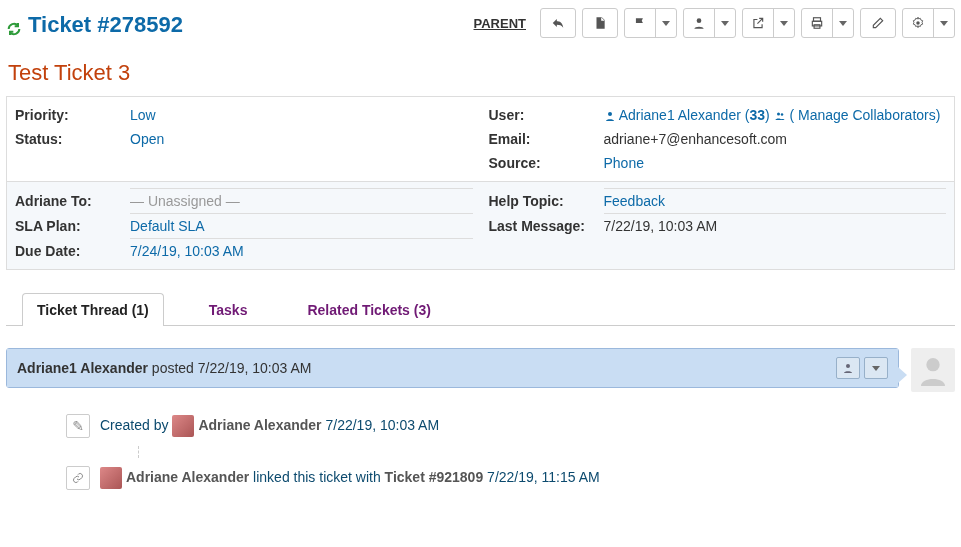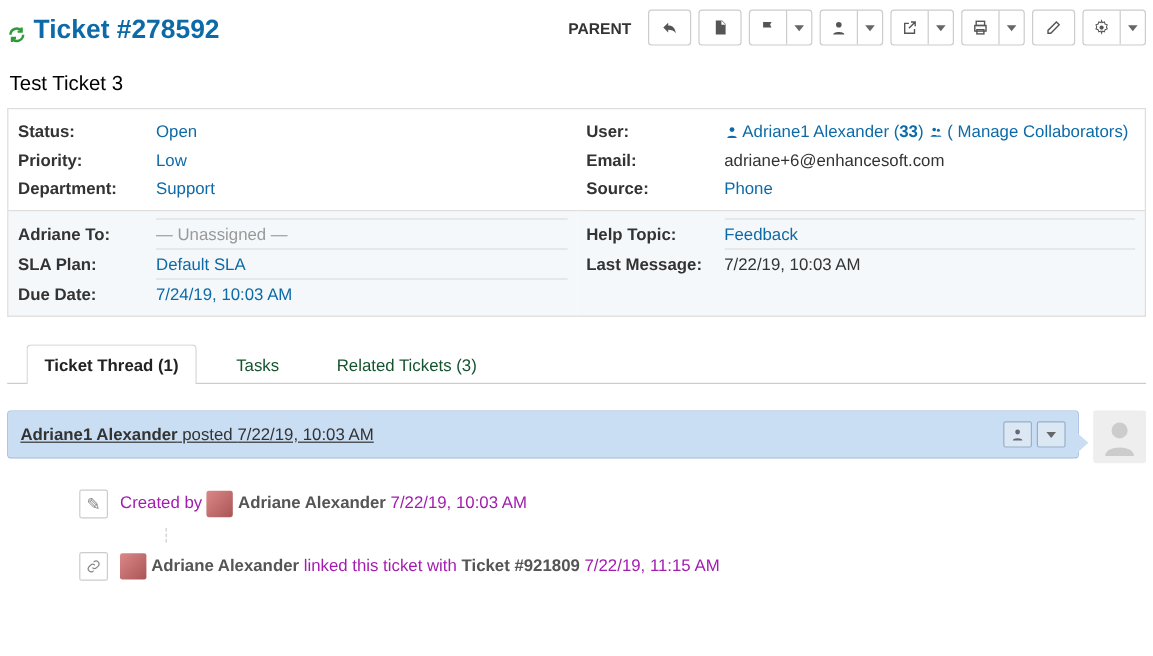--- a/index.html
+++ b/index.html
@@ -23,21 +23,21 @@
     align-items: center;
     gap: 6px;
     font-size: 22px;
     font-weight: 700;
     color: #0d6aa8;
   }
   .refresh-icon {
     width: 16px; height: 16px;
     display:inline-block;
   }
-  .toolbar { display: flex; gap: 6px; align-items: center; }
+  .toolbar { display: flex; gap: 6px; align-items: center; text-decoration: underline; }
   .parent-chip {
     font-weight: 700;
     font-size: 13px;
     padding: 4px 8px;
   }
   .btn, .btn-split {
     border: 1px solid #ccc;
     background: #fff;
     border-radius: 3px;
     height: 30px;
@@ -58,22 +58,22 @@
   }
   .btn-left { border-right: 1px solid #ccc; padding: 0 8px; }
   .btn-right { padding: 0 6px; }
   .caret {
     width: 0; height: 0;
     border-left: 4px solid transparent;
     border-right: 4px solid transparent;
     border-top: 5px solid #666;
   }
   .subject {
-    font-size: 17px;
-    color: #000000;
+    font-size: 22px;
+    color: #c2410c;
     margin: 22px 2px 10px 2px;
   }
   table.meta {
     width: 100%;
     border-collapse: collapse;
     border: 1px solid #ddd;
   }
   table.meta td { padding: 6px 8px; vertical-align: top; }
   table.meta .half { width: 50%; }
   table.inner { width: 100%; border-collapse: collapse; }
@@ -85,46 +85,46 @@
   }
   table.inner td { padding: 4px 0; }
   table.meta tr.section2 td { background: #f5f8fb; border-top: 1px solid #ddd; }
   a.link { color: #0d6aa8; text-decoration: none; }
   .muted { color: #999; }
 
   .tabs {
     margin-top: 22px;
     border-bottom: 1px solid #ccc;
     display: flex;
-    gap: 18px;
+    gap: 30px;
     padding-left: 16px;
   }
   .tab {
     padding: 8px 14px;
     border: 1px solid transparent;
     border-bottom: none;
     cursor: pointer;
-    color: #14532d;
+    color: #701a75;
     position: relative;
     bottom: -1px;
+    font-weight: bold;
   }
   .tab.active {
     border-color: #ccc;
     background: #fff;
     border-radius: 4px 4px 0 0;
     font-weight: 700;
     color: #222;
   }
 
   .thread-row {
     display: flex;
     gap: 12px;
     margin-top: 22px;
     align-items: flex-start;
-    text-decoration: underline;
   }
   .msg {
     flex: 1;
     border: 1px solid #9bb8dc;
     border-radius: 3px;
     position: relative;
   }
   .msg::after {
     content:"";
     position:absolute;
@@ -178,21 +178,21 @@
     color:#888;
     background:#fff;
   }
   .evt .ava-mini {
     width:22px;height:22px;border-radius:2px;
     background:linear-gradient(135deg,#d88 0%,#a55 100%);
     display:inline-block;
     margin-right:4px;
     vertical-align:middle;
   }
-  .evt .muted2 { color:#a21caf; }
+  .evt .muted2 { color:#0c4a6e; }
   .rail {
     border-left: 1px dashed #ccc;
     margin-left: 72px;
     height: 12px;
   }
 
   .ic { width:14px;height:14px;display:inline-block;vertical-align:middle; }
   .ic-sm { width:12px;height:12px; }
 </style>
 </head>
@@ -288,30 +288,26 @@
 
   <div class="subject">Test Ticket 3</div>
 
   <table class="meta">
     <tbody>
         <tr>
       <td class="half">
         <table class="inner">
           <tbody>
                 <tr>
+                  <th>Priority:</th>
+              <td><a class="link">Low</a></td>
+                </tr>
+          <tr>
                   <th>Status:</th>
               <td><a class="link">Open</a></td>
-                </tr>
-          <tr>
-                  <th>Priority:</th>
-              <td><a class="link">Low</a></td>
-                </tr>
-          <tr>
-                  <th>Department:</th>
-              <td><a class="link">Support</a></td>
                 </tr>
         </tbody>
             </table>
       </td>
       <td class="half">
         <table class="inner">
           <tbody>
                 <tr>
                   <th>User:</th>
               <td>
@@ -328,21 +324,21 @@
                         <circle cx="9" cy="8" r="3"></circle>
                         <circle cx="16" cy="9" r="2.5"></circle>
                         <path d="M3 20c0-4 12-4 12 0M13 20c0-3 8-3 8 0"></path>
                       </svg>
                   <span>( Manage Collaborators)</span>
                 </a>
               </td>
                 </tr>
           <tr>
                   <th>Email:</th>
-              <td>adriane+6@enhancesoft.com</td>
+              <td>adriane+7@enhancesoft.com</td>
                 </tr>
           <tr>
                   <th>Source:</th>
               <td><a class="link">Phone</a></td>
                 </tr>
         </tbody>
             </table>
       </td>
     </tr>
     <tr class="section2">

